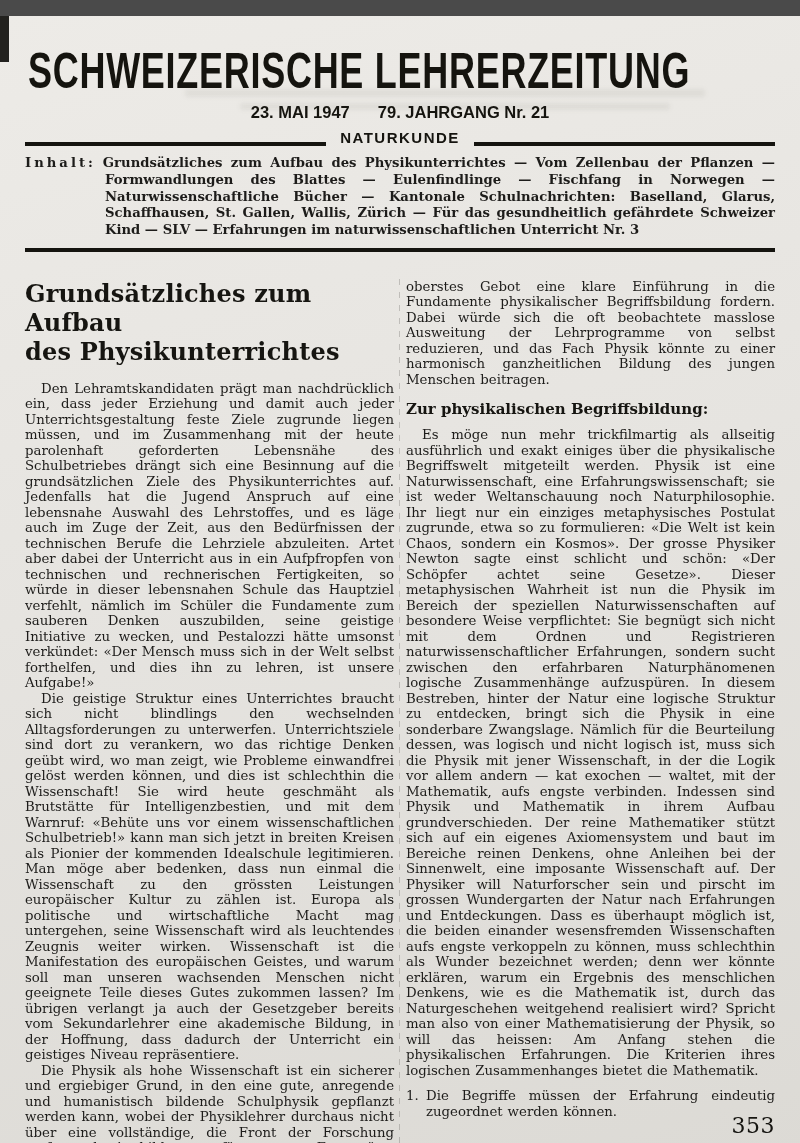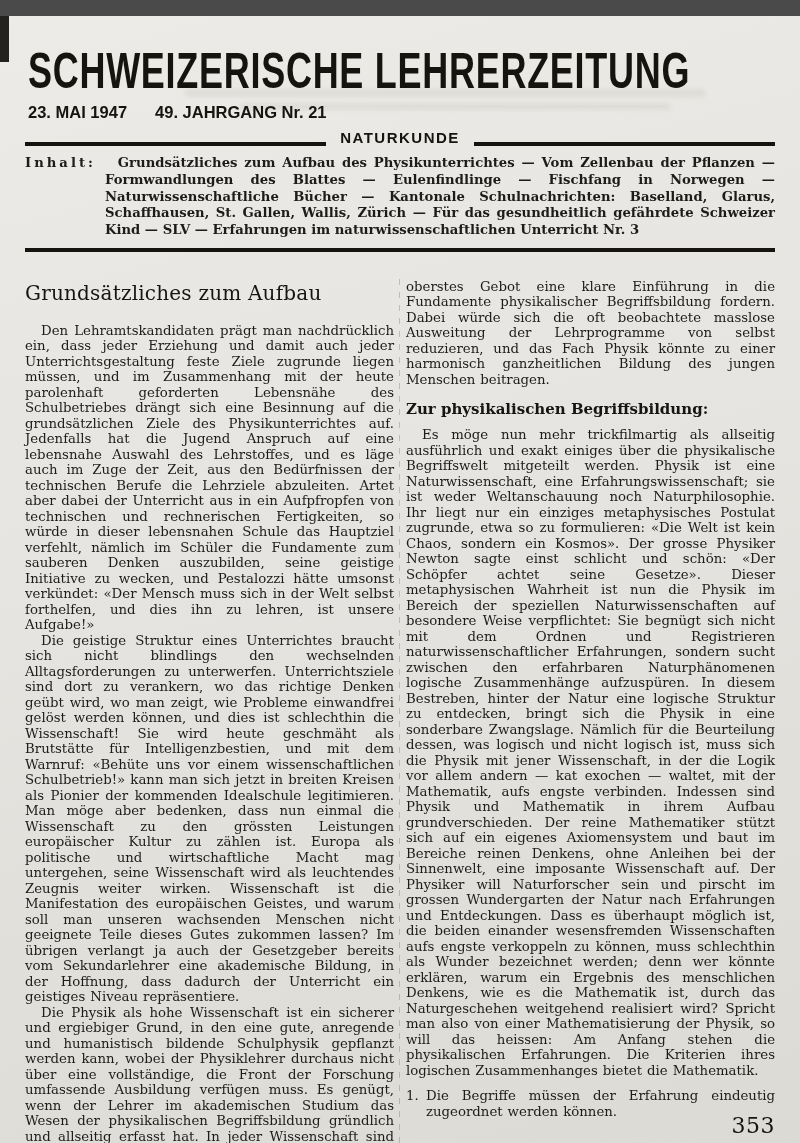--- a/index.html
+++ b/index.html
@@ -25,51 +25,51 @@
     font-weight:bold;
     font-size:50px;
     letter-spacing:1px;
     line-height:1;
     white-space:nowrap;
     transform:scaleX(.72);
     transform-origin:left center;
     color:#15140f;
   }
   .dateline {
-    display:flex; justify-content:flex-start; align-items:baseline;
+    display:flex; justify-content:center; align-items:baseline;
     margin:7px 28px 0 28px;
     font-family:"Liberation Sans", sans-serif;
     font-weight:bold; font-size:16.5px; color:#15140f;gap:28px;
   }
   .section-band { display:flex; align-items:flex-end; margin:7px 25px 0 25px; }
   .rule-seg { flex:1; height:4px; background:#15140f; }
   .section-label {
     padding:0 14px;
     font-family:"Liberation Sans", sans-serif;
     font-weight:bold; font-size:15px; letter-spacing:1.5px; color:#15140f;
   }
   .contents {
     margin:9px 25px 0 25px;
     font-weight:bold; font-size:13.2px; line-height:16.8px;
     text-align:justify;
     padding-left:80px; text-indent:-80px;
   }
-  .contents-label { letter-spacing:3px; padding-right:22px; }
+  .contents-label { letter-spacing:3px; padding-right:7px; }
   .thick-rule { margin:9px 25px 0 25px; height:4px; background:#15140f; }
 
   
   .columns { display:flex; margin:27px 25px 0 25px; }
   .col { width:369px; }
   .col.left { margin-right:5px; }
   .col.right { margin-left:6px; }
   .col-divider {
     width:1px; align-self:stretch;
     background:repeating-linear-gradient(to bottom, rgba(45,42,38,.22) 0 6px, transparent 6px 13px);
   }
-  .article-title { margin:0 0 15px 0; font-size:20px; line-height:29px; font-weight:normal; letter-spacing:.2px; color:#161511; }
+  .article-title { margin:0 0 15px 0; font-size:24px; line-height:29px; font-weight:bold; letter-spacing:.2px; color:#161511; }
   .article-title span { display:block; }
   .subhead { margin:0 0 9px 0; font-size:15px; line-height:18px; font-weight:bold; color:#161511; }
   .subhead.second { margin-top:13px; }
   p.body {
     margin:0; font-size:13.3px; line-height:15.5px;
     text-align:justify; word-spacing:.06em; hyphens:auto;
   }
   p.body.indent { text-indent:16px; }
   .list-item { display:flex; margin-top:10px; }
   .list-num { flex:none; width:20px; font-size:13.3px; line-height:15.5px; }
@@ -84,38 +84,39 @@
   <div class="corner-mark"></div>
   <div class="ghost g1"></div>
   <div class="ghost g2"></div>
 
   <header>
     <div class="masthead">
       <div class="masthead-title">SCHWEIZERISCHE LEHRERZEITUNG</div>
     </div>
     <div class="dateline">
       <span>23. MAI 1947</span>
-      <span>49. JAHRGANG Nr. 21</span>
+      <span>79. JAHRGANG Nr. 21</span>
     </div>
     <div class="section-band">
       <span class="rule-seg"></span>
       <span class="section-label">NATURKUNDE</span>
       <span class="rule-seg"></span>
     </div>
     <div class="contents">
       <span class="contents-label">Inhalt:</span><span>Grundsätzliches zum Aufbau des Physikunterrichtes — Vom Zellenbau der Pflanzen — Formwandlungen des Blattes — Eulenfindlinge — Fischfang in Norwegen — Naturwissenschaftliche Bücher — Kantonale Schulnachrichten: Baselland, Glarus, Schaffhausen, St. Gallen, Wallis, Zürich — Für das gesundheitlich gefährdete Schweizer Kind — SLV — Erfahrungen im naturwissenschaftlichen Unterricht Nr. 3</span>
     </div>
     <div class="thick-rule"></div>
   </header>
 
   <main class="columns">
 
     <div class="col left">
       <h1 class="article-title">
         <span>Grundsätzliches zum Aufbau</span>
+        <span>des Physikunterrichtes</span>
       </h1>
       <p class="body indent">Den Lehramtskandidaten prägt man nachdrücklich ein, dass jeder Erziehung und damit auch jeder Unterrichtsgestaltung feste Ziele zugrunde liegen müssen, und im Zusammenhang mit der heute parolenhaft geforderten Lebensnähe des Schulbetriebes drängt sich eine Besinnung auf die grundsätzlichen Ziele des Physikunterrichtes auf. Jedenfalls hat die Jugend Anspruch auf eine lebensnahe Auswahl des Lehrstoffes, und es läge auch im Zuge der Zeit, aus den Bedürfnissen der technischen Berufe die Lehrziele abzuleiten. Artet aber dabei der Unterricht aus in ein Aufpfropfen von technischen und rechnerischen Fertigkeiten, so würde in dieser lebensnahen Schule das Hauptziel verfehlt, nämlich im Schüler die Fundamente zum sauberen Denken auszubilden, seine geistige Initiative zu wecken, und Pestalozzi hätte umsonst verkündet: «Der Mensch muss sich in der Welt selbst forthelfen, und dies ihn zu lehren, ist unsere Aufgabe!»</p>
       <p class="body indent">Die geistige Struktur eines Unterrichtes braucht sich nicht blindlings den wechselnden Alltagsforderungen zu unterwerfen. Unterrichtsziele sind dort zu verankern, wo das richtige Denken geübt wird, wo man zeigt, wie Probleme einwandfrei gelöst werden können, und dies ist schlechthin die Wissenschaft! Sie wird heute geschmäht als Brutstätte für Intelligenzbestien, und mit dem Warnruf: «Behüte uns vor einem wissenschaftlichen Schulbetrieb!» kann man sich jetzt in breiten Kreisen als Pionier der kommenden Idealschule legitimieren. Man möge aber bedenken, dass nun einmal die Wissenschaft zu den grössten Leistungen europäischer Kultur zu zählen ist. Europa als politische und wirtschaftliche Macht mag untergehen, seine Wissenschaft wird als leuchtendes Zeugnis weiter wirken. Wissenschaft ist die Manifestation des europäischen Geistes, und warum soll man unseren wachsenden Menschen nicht geeignete Teile dieses Gutes zukommen lassen? Im übrigen verlangt ja auch der Gesetzgeber bereits vom Sekundarlehrer eine akademische Bildung, in der Hoffnung, dass dadurch der Unterricht ein geistiges Niveau repräsentiere.</p>
       <p class="body indent">Die Physik als hohe Wissenschaft ist ein sicherer und ergiebiger Grund, in den eine gute, anregende und humanistisch bildende Schulphysik gepflanzt werden kann, wobei der Physiklehrer durchaus nicht über eine vollständige, die Front der Forschung umfassende Ausbildung verfügen muss. Es genügt, wenn der Lehrer im akademischen Studium das Wesen der physikalischen Begriffsbildung gründlich und allseitig erfasst hat. In jeder Wissenschaft sind nun einmal die Begriffe die Denkwerkzeuge. Darin muss auch das Ziel der Schulphysik erkannt werden, und man sollte von ihr als</p>
     </div>
 
     <div class="col-divider"></div>
 
     <div class="col right">
       <p class="body">oberstes Gebot eine klare Einführung in die Fundamente physikalischer Begriffsbildung fordern. Dabei würde sich die oft beobachtete masslose Ausweitung der Lehrprogramme von selbst reduzieren, und das Fach Physik könnte zu einer harmonisch ganzheitlichen Bildung des jungen Menschen beitragen.</p>

